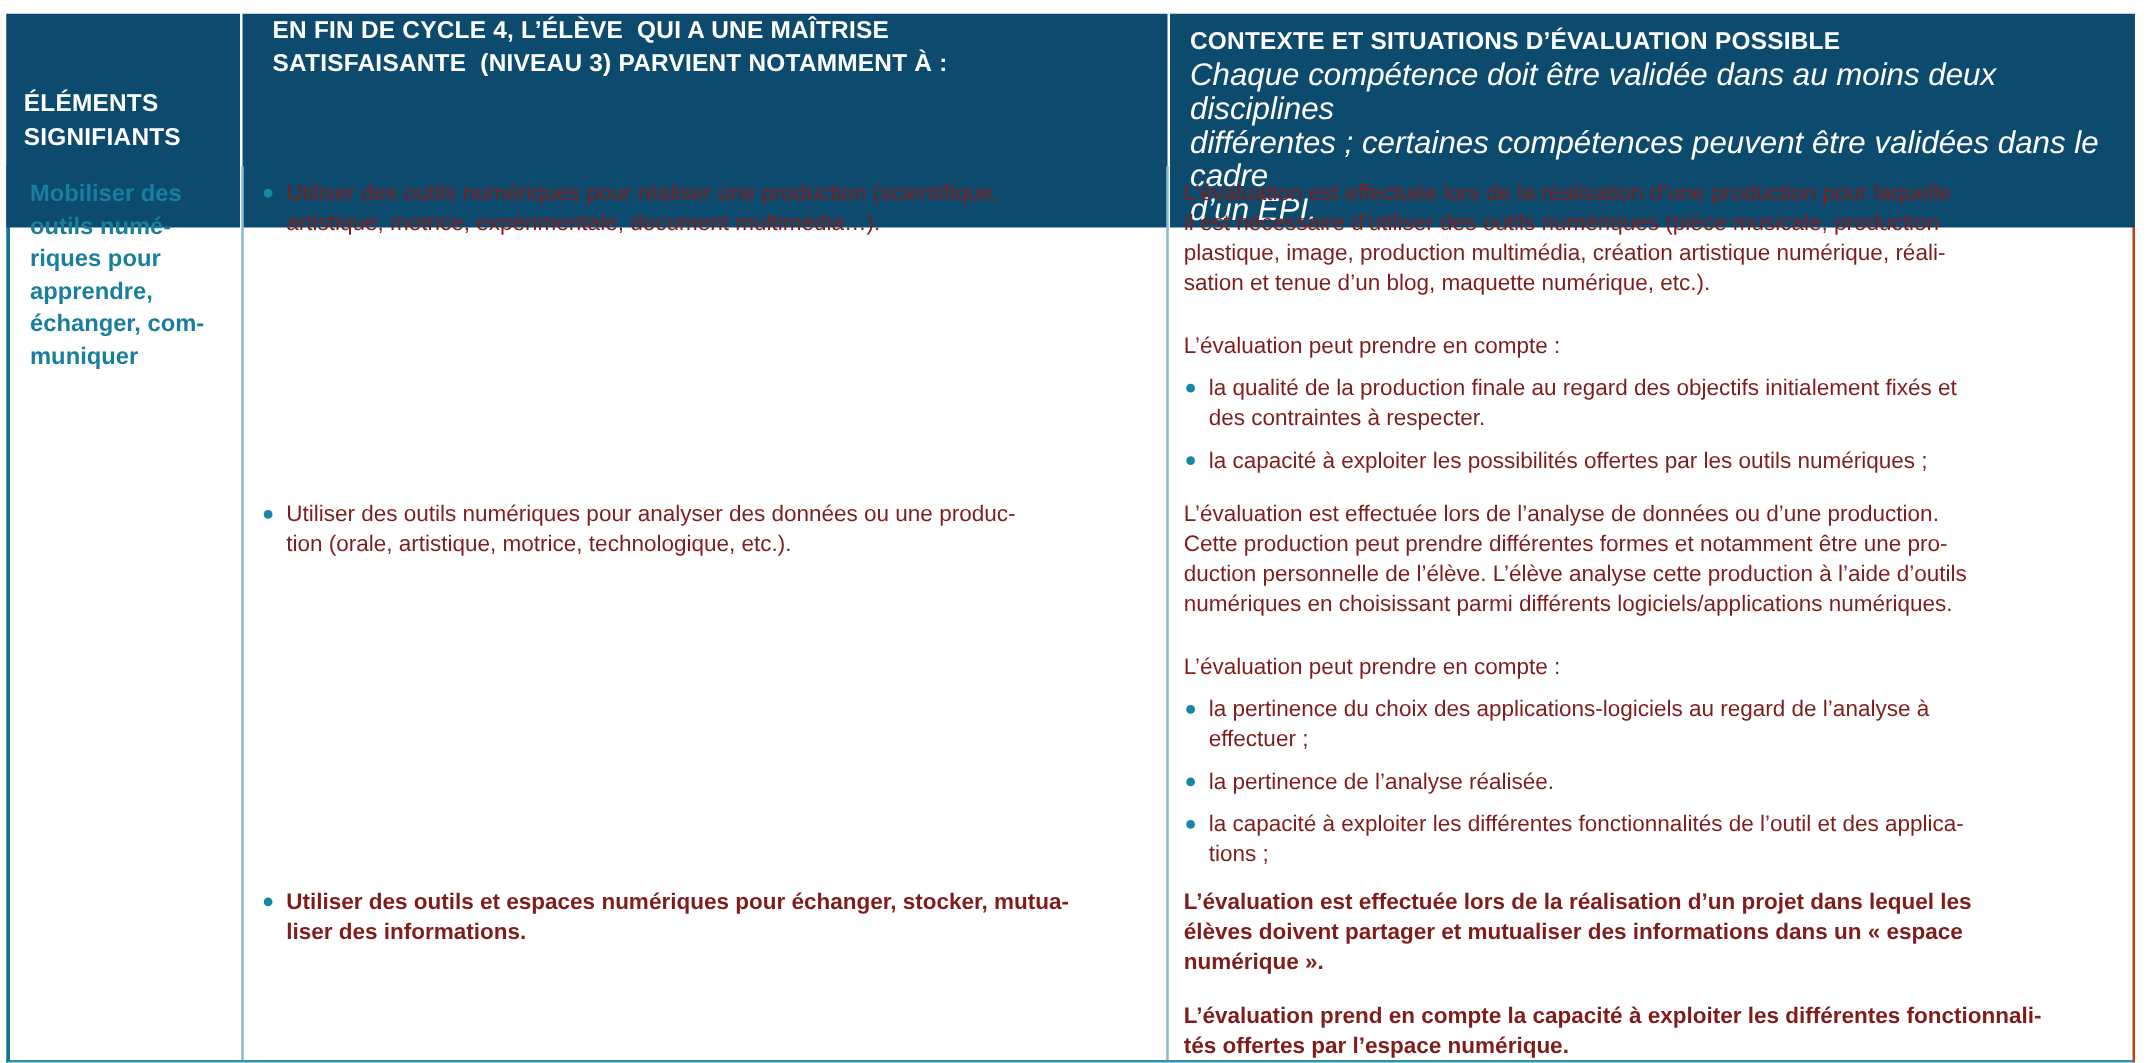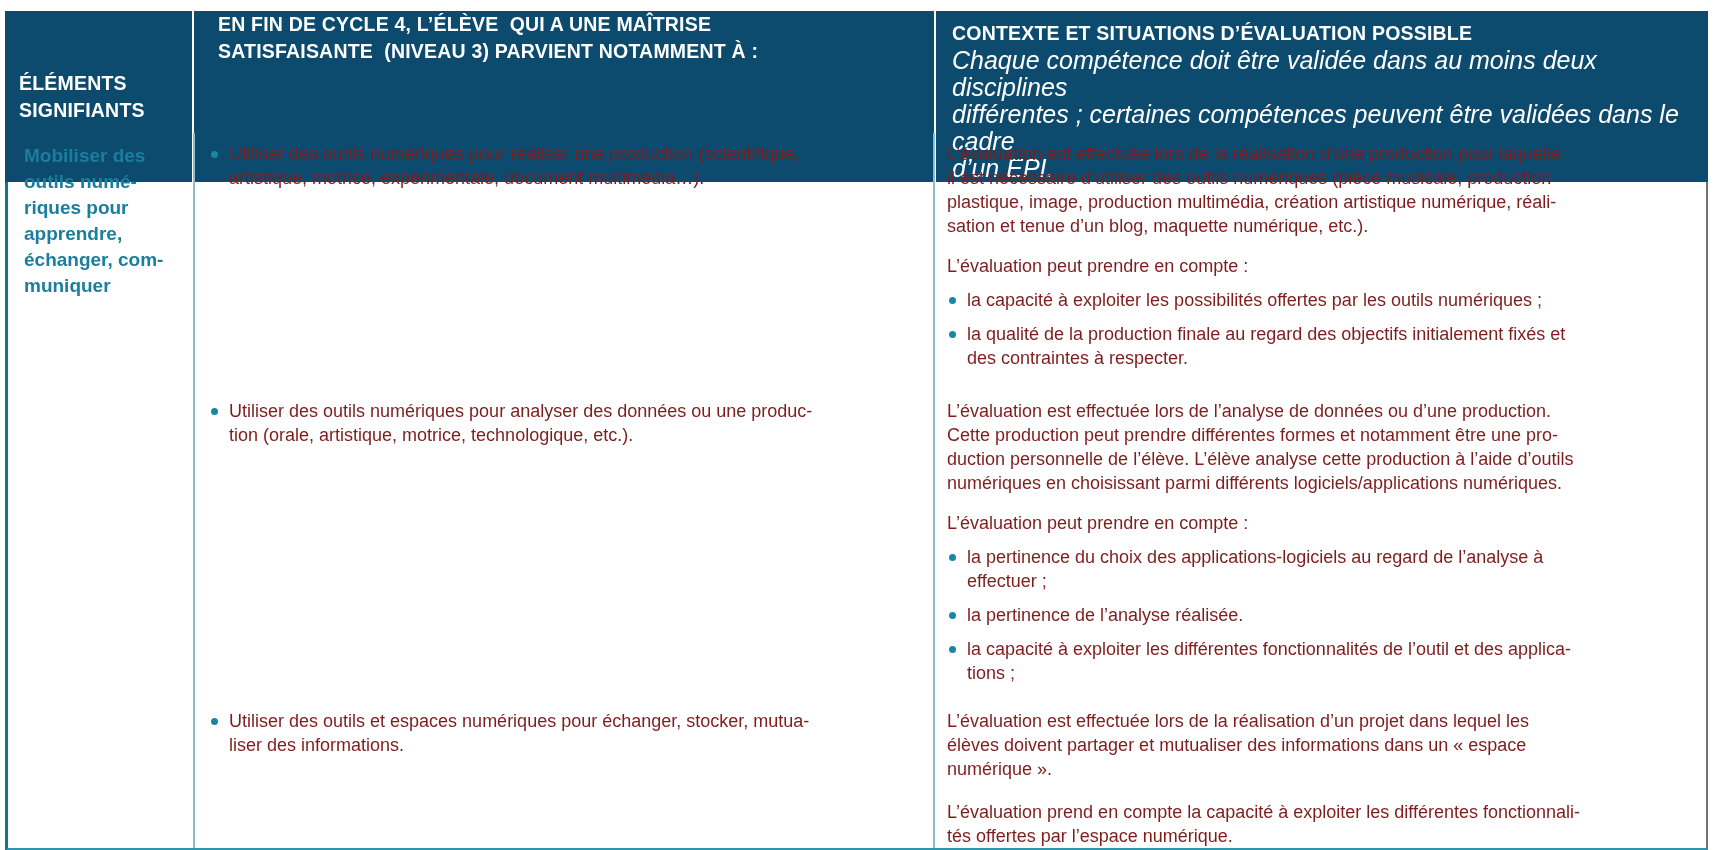--- a/index.html
+++ b/index.html
@@ -40,46 +40,46 @@
     line-height: 27px;
     white-space: pre-line;
   }
 
   
   .body-row {
     display: grid;
     grid-template-columns: 187px 740px 1fr;
     min-height: 702px;
     border-left: 3px solid #15758F;
-    border-right: 2px solid #737373;
+    border-right: 2px solid #c2410c;
     border-bottom: 3px solid #2E93AD;
     background: #fff;
   }
   .bc1, .bc2 { border-right: 2px solid #8BBCCB; }
   .bc1 { padding: 10px 14px 0 16px; }
   .element-label {
     color: #1A7E9E;
     font-weight: bold;
     font-size: 19px;
     line-height: 26px;
     white-space: pre-line;
   }
   .section { padding: 9px 14px 0 14px; }
   .bc3 .section { padding: 9px 22px 0 12px; }
   .s1 { height: 257px; }
   .s2 { height: 310px; }
-  .s3 { height: auto; }
+  .s3 { height: auto; font-weight: bold; }
 
   .bodytext, .para, .btext, .skill-text {
     font-size: 18px;
     line-height: 24px;
     color: #7f1d1d;
   }
   .para { margin: 0; white-space: pre-line; }
-  .intro { margin-top: 16px; }
+  .intro { margin-top: 26px; }
   .para2 { margin-top: 19px; }
 
   .bullet-row { display: flex; margin-top: 0; }
   .cbullet { margin-top: 10px; display: flex; }
   .dot {
     flex: none;
     width: 7px; height: 7px;
     border-radius: 50%;
     background: #1A86A5;
     margin: 9px 11px 0 2px;
@@ -147,26 +147,26 @@
       <div class="bc3">
 
         <div class="section s1">
           <p class="para">L’évaluation est effectuée lors de la réalisation d’une production pour laquelle
 il est nécessaire d’utiliser des outils numériques (pièce musicale, production
 plastique, image, production multimédia, création artistique numérique, réali-
 sation et tenue d’un blog, maquette numérique, etc.).</p>
           <p class="para intro">L’évaluation peut prendre en compte :</p>
           <div class="cbullet">
             <span class="dot"></span>
-            <span class="btext">la capacité à exploiter les possibilités offertes par les outils numériques ;</span>
-          </div>
-          <div class="cbullet">
-            <span class="dot"></span>
             <span class="btext">la qualité de la production finale au regard des objectifs initialement fixés et
 des contraintes à respecter.</span>
+          </div>
+          <div class="cbullet">
+            <span class="dot"></span>
+            <span class="btext">la capacité à exploiter les possibilités offertes par les outils numériques ;</span>
           </div>
         </div>
 
         <div class="section s2">
           <p class="para">L’évaluation est effectuée lors de l’analyse de données ou d’une production.
 Cette production peut prendre différentes formes et notamment être une pro-
 duction personnelle de l’élève. L’élève analyse cette production à l’aide d’outils
 numériques en choisissant parmi différents logiciels/applications numériques.</p>
           <p class="para intro">L’évaluation peut prendre en compte :</p>
           <div class="cbullet">

